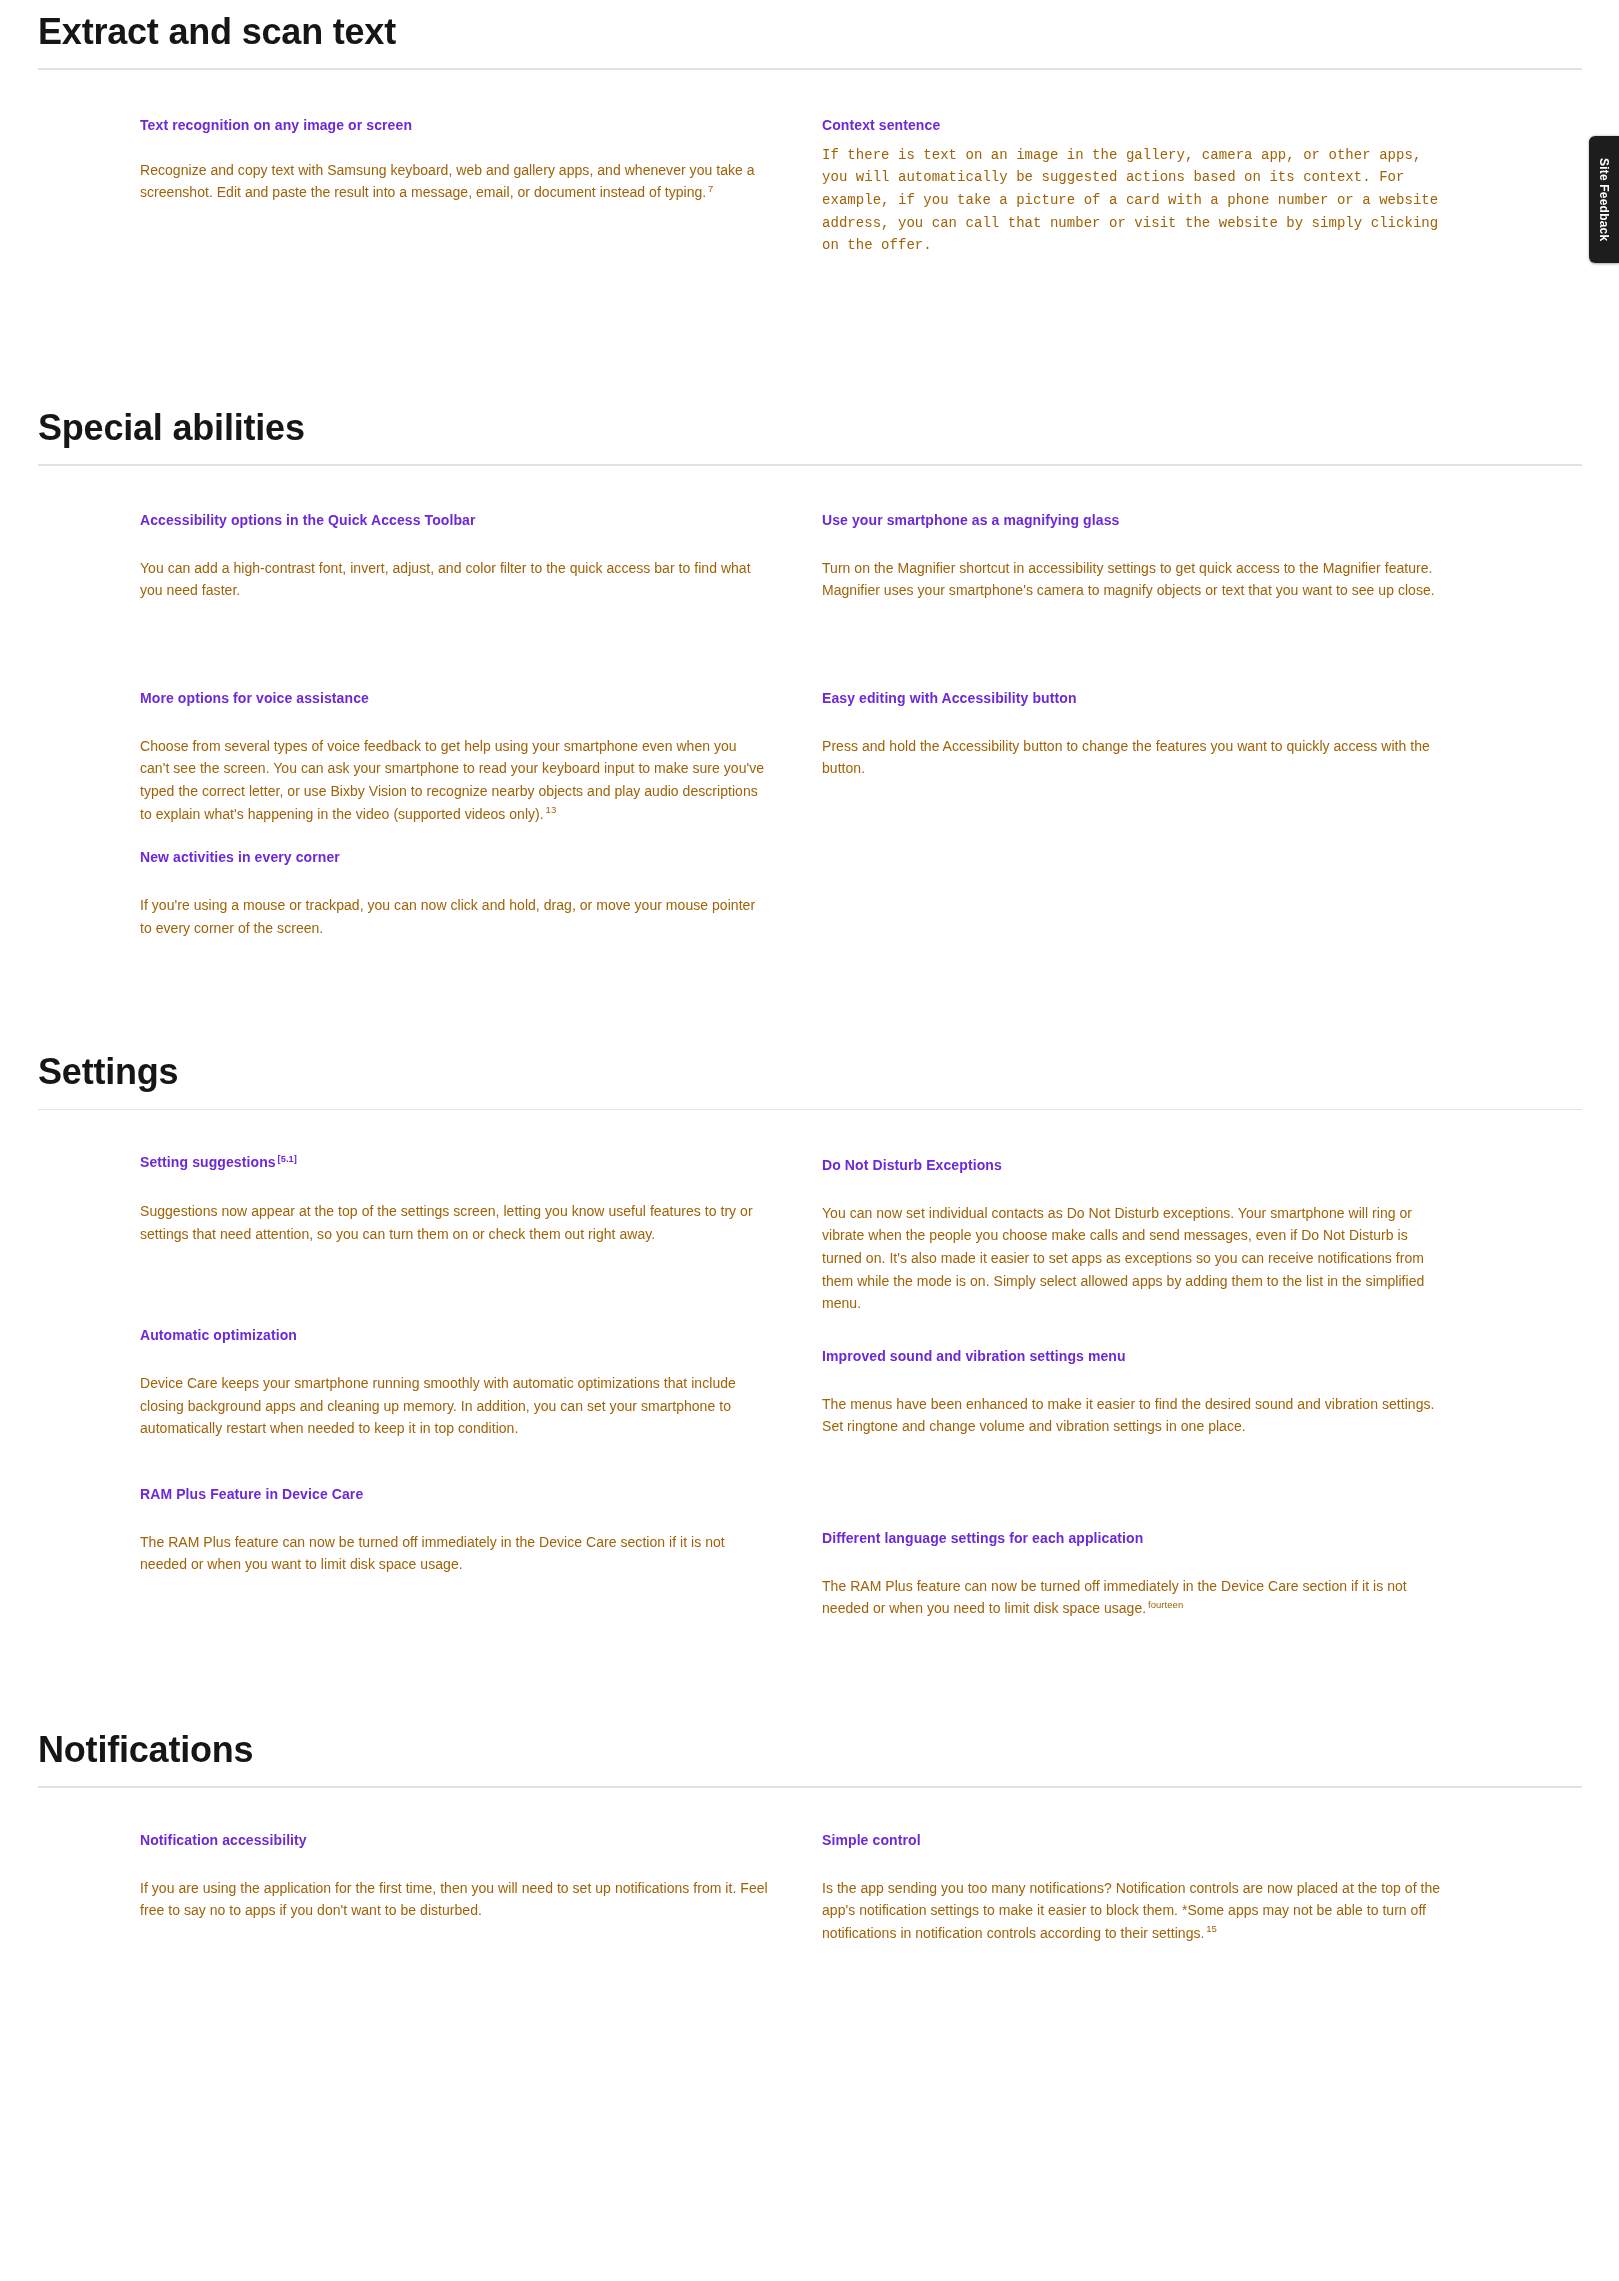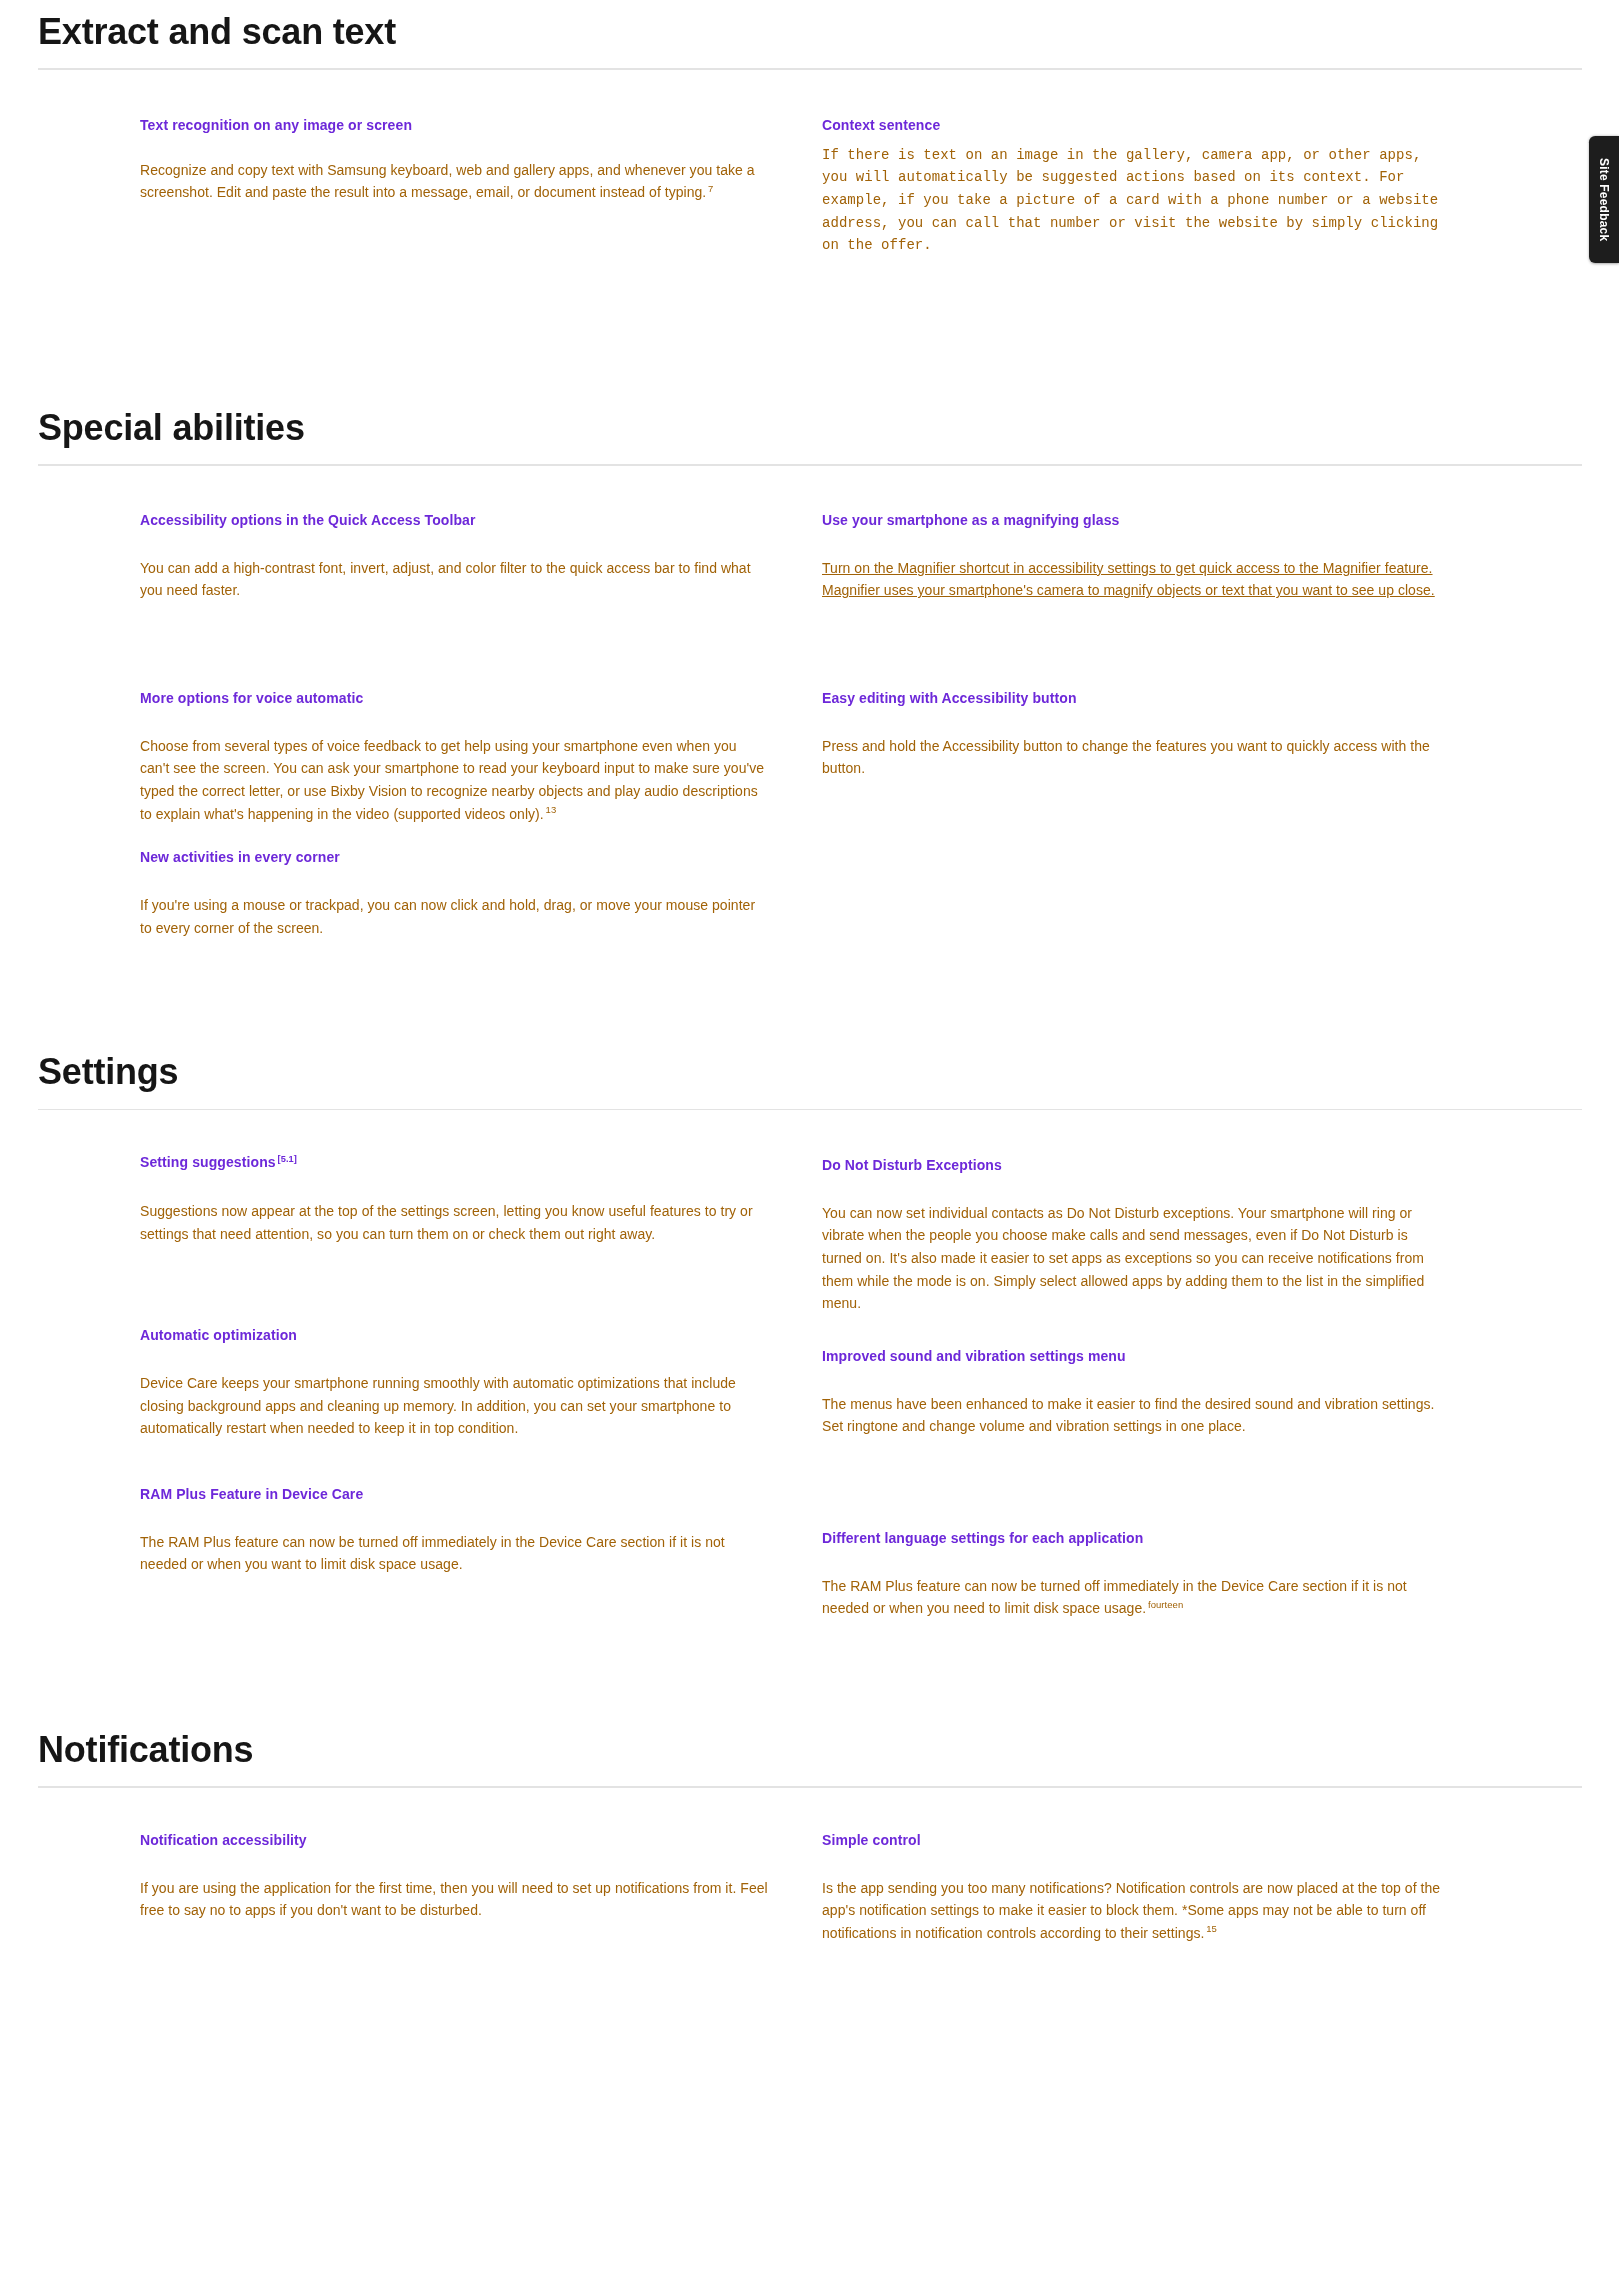--- a/index.html
+++ b/index.html
@@ -142,32 +142,32 @@
     <h2 class="section-title">Special abilities</h2>
     <div class="section-rule"></div>
 
     <div class="cols" style="margin-top:45px;">
       <div class="col">
         <div class="card">
           <h3 class="card-title">Accessibility options in the Quick Access Toolbar</h3>
           <p class="card-body" style="margin-top:26px;"><span>You can add a high-contrast font, invert, adjust, and color filter to the quick access bar to find what you need faster.</span></p>
         </div>
         <div class="card" style="margin-top:87px;">
-          <h3 class="card-title">More options for voice automatic</h3>
+          <h3 class="card-title">More options for voice assistance</h3>
           <p class="card-body" style="margin-top:26px;"><span>Choose from several types of voice feedback to get help using your smartphone even when you can't see the screen. You can ask your smartphone to read your keyboard input to make sure you've typed the correct letter, or use Bixby Vision to recognize nearby objects and play audio descriptions to explain what's happening in the video (supported videos only).</span><sup>13</sup></p>
         </div>
         <div class="card" style="margin-top:23px;">
           <h3 class="card-title">New activities in every corner</h3>
           <p class="card-body" style="margin-top:26px;"><span>If you're using a mouse or trackpad, you can now click and hold, drag, or move your mouse pointer to every corner of the screen.</span></p>
         </div>
       </div>
       <div class="col">
         <div class="card">
           <h3 class="card-title">Use your smartphone as a magnifying glass</h3>
-          <p class="card-body" style="margin-top:26px;text-decoration:underline;"><span>Turn on the Magnifier shortcut in accessibility settings to get quick access to the Magnifier feature. Magnifier uses your smartphone's camera to magnify objects or text that you want to see up close.</span></p>
+          <p class="card-body" style="margin-top:26px;"><span>Turn on the Magnifier shortcut in accessibility settings to get quick access to the Magnifier feature. Magnifier uses your smartphone's camera to magnify objects or text that you want to see up close.</span></p>
         </div>
         <div class="card" style="margin-top:87px;">
           <h3 class="card-title">Easy editing with Accessibility button</h3>
           <p class="card-body" style="margin-top:26px;"><span>Press and hold the Accessibility button to change the features you want to quickly access with the button.</span></p>
         </div>
       </div>
     </div>
   </div>
 
   <div class="section" style="padding-top:110px;">

